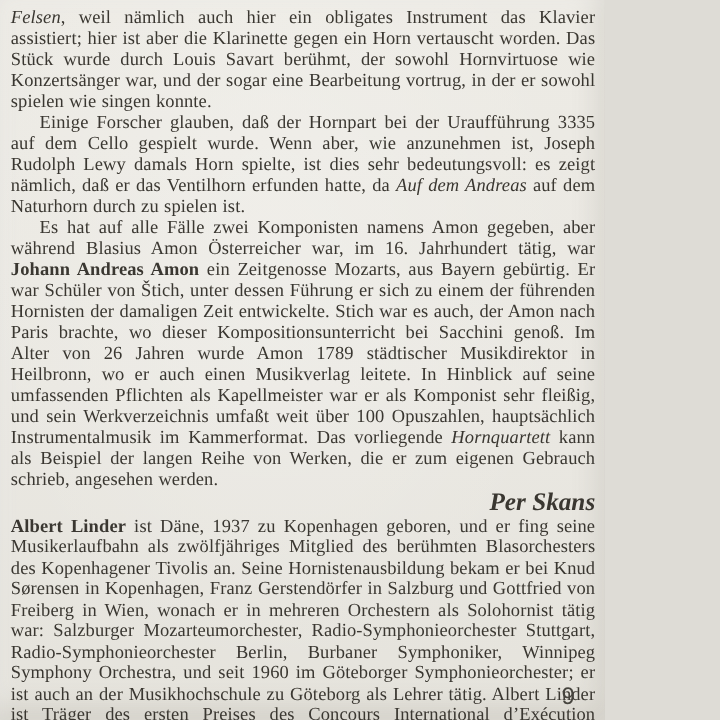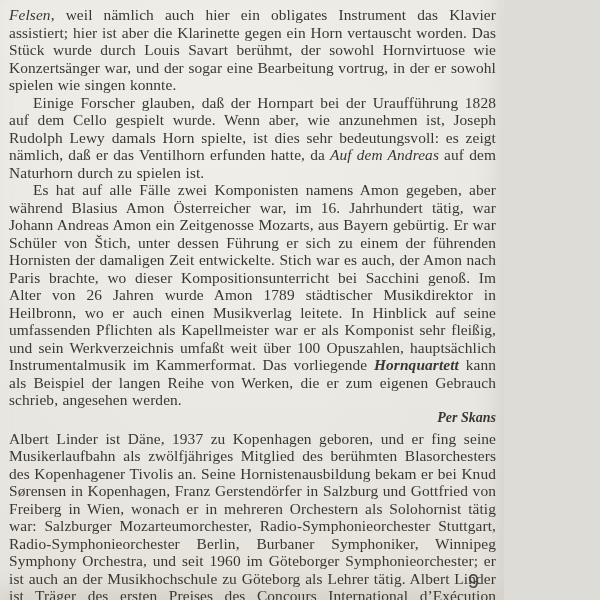--- a/index.html
+++ b/index.html
@@ -32,25 +32,25 @@
     line-height: 17.5px;
     text-align: justify;
     color: var(--ink);
     letter-spacing: 0.1px;
     word-spacing: 0.5px;
   }
   .para.indent { text-indent: 24px; }
   .para.bio { margin-top: 3px; }
 
   .run-i  { font-style: italic; }
-  .run-b  { font-weight: 400; }
-  .run-bi { font-weight: 700; font-style: italic; }
+  .run-b  { font-weight: 700; }
+  .run-bi { font-weight: 400; font-style: italic; }
 
   .byline {
-    font-size: 14px;
+    font-size: 21px;
     line-height: 18px;
     text-align: right;
     font-weight: 700;
     font-style: italic;
     color: var(--ink);
   }
 
   .page-number {
     position: absolute;
     right: 25px;
@@ -60,19 +60,19 @@
     line-height: 20px;
     color: #46443e;
   }
 </style>
 </head>
 <body>
 
 <div class="page">
   <div class="text-block">
     <p class="para"><span class="run-i">Felsen</span><span>, weil nämlich auch hier ein obligates Instrument das Klavier assistiert; hier ist aber die Klarinette gegen ein Horn vertauscht worden. Das Stück wurde durch Louis Savart berühmt, der sowohl Hornvirtuose wie Konzertsänger war, und der sogar eine Bearbeitung vortrug, in der er sowohl spielen wie singen konnte.</span></p>
-    <p class="para indent"><span>Einige Forscher glauben, daß der Hornpart bei der Uraufführung 1828 auf dem Cello gespielt wurde. Wenn aber, wie anzunehmen ist, Joseph Rudolph Lewy damals Horn spielte, ist dies sehr bedeutungsvoll: es zeigt nämlich, daß er das Ventilhorn erfunden hatte, da </span><span class="run-i">Auf dem Andreas</span><span> auf dem Naturhorn durch zu spielen ist.</span></p>
+    <p class="para indent"><span>Einige Forscher glauben, daß der Hornpart bei der Uraufführung 3335 auf dem Cello gespielt wurde. Wenn aber, wie anzunehmen ist, Joseph Rudolph Lewy damals Horn spielte, ist dies sehr bedeutungsvoll: es zeigt nämlich, daß er das Ventilhorn erfunden hatte, da </span><span class="run-i">Auf dem Andreas</span><span> auf dem Naturhorn durch zu spielen ist.</span></p>
     <p class="para indent"><span>Es hat auf alle Fälle zwei Komponisten namens Amon gegeben, aber während Blasius Amon Österreicher war, im 16. Jahrhundert tätig, war </span><span class="run-b">Johann Andreas Amon</span><span> ein Zeitgenosse Mozarts, aus Bayern gebürtig. Er war Schüler von Štich, unter dessen Führung er sich zu einem der führenden Hornisten der damaligen Zeit entwickelte. Stich war es auch, der Amon nach Paris brachte, wo dieser Kompositionsunterricht bei Sacchini genoß. Im Alter von 26 Jahren wurde Amon 1789 städtischer Musikdirektor in Heilbronn, wo er auch einen Musikverlag leitete. In Hinblick auf seine umfassenden Pflichten als Kapellmeister war er als Komponist sehr fleißig, und sein Werkverzeichnis umfaßt weit über 100 Opuszahlen, hauptsächlich Instrumentalmusik im Kammerformat. Das vorliegende </span><span class="run-bi">Hornquartett</span><span> kann als Beispiel der langen Reihe von Werken, die er zum eigenen Gebrauch schrieb, angesehen werden.</span></p>
     <p class="byline">Per Skans</p>
     <p class="para bio"><span class="run-b">Albert Linder</span><span> ist Däne, 1937 zu Kopenhagen geboren, und er fing seine Musikerlaufbahn als zwölfjähriges Mitglied des berühmten Blasorchesters des Kopenhagener Tivolis an. Seine Hornistenausbildung bekam er bei Knud Sørensen in Kopenhagen, Franz Gerstendörfer in Salzburg und Gottfried von Freiberg in Wien, wonach er in mehreren Orchestern als Solohornist tätig war: Salzburger Mozarteumorchester, Radio-Symphonieorchester Stuttgart, Radio-Symphonieorchester Berlin, Burbaner Symphoniker, Winnipeg Symphony Orchestra, und seit 1960 im Göteborger Symphonieorchester; er ist auch an der Musikhochschule zu Göteborg als Lehrer tätig. Albert Linder ist Träger des ersten Preises des Concours International d’Exécution Musicale in Genf gewesen; solistisch ist er in etwa fünfzehn Ländern hervorgetreten, u.a. Japan, USA, Canada, Südafrika und Europa.</span></p>
   </div>
   <div class="page-number">9</div>
 </div>
 
 </body></html>

